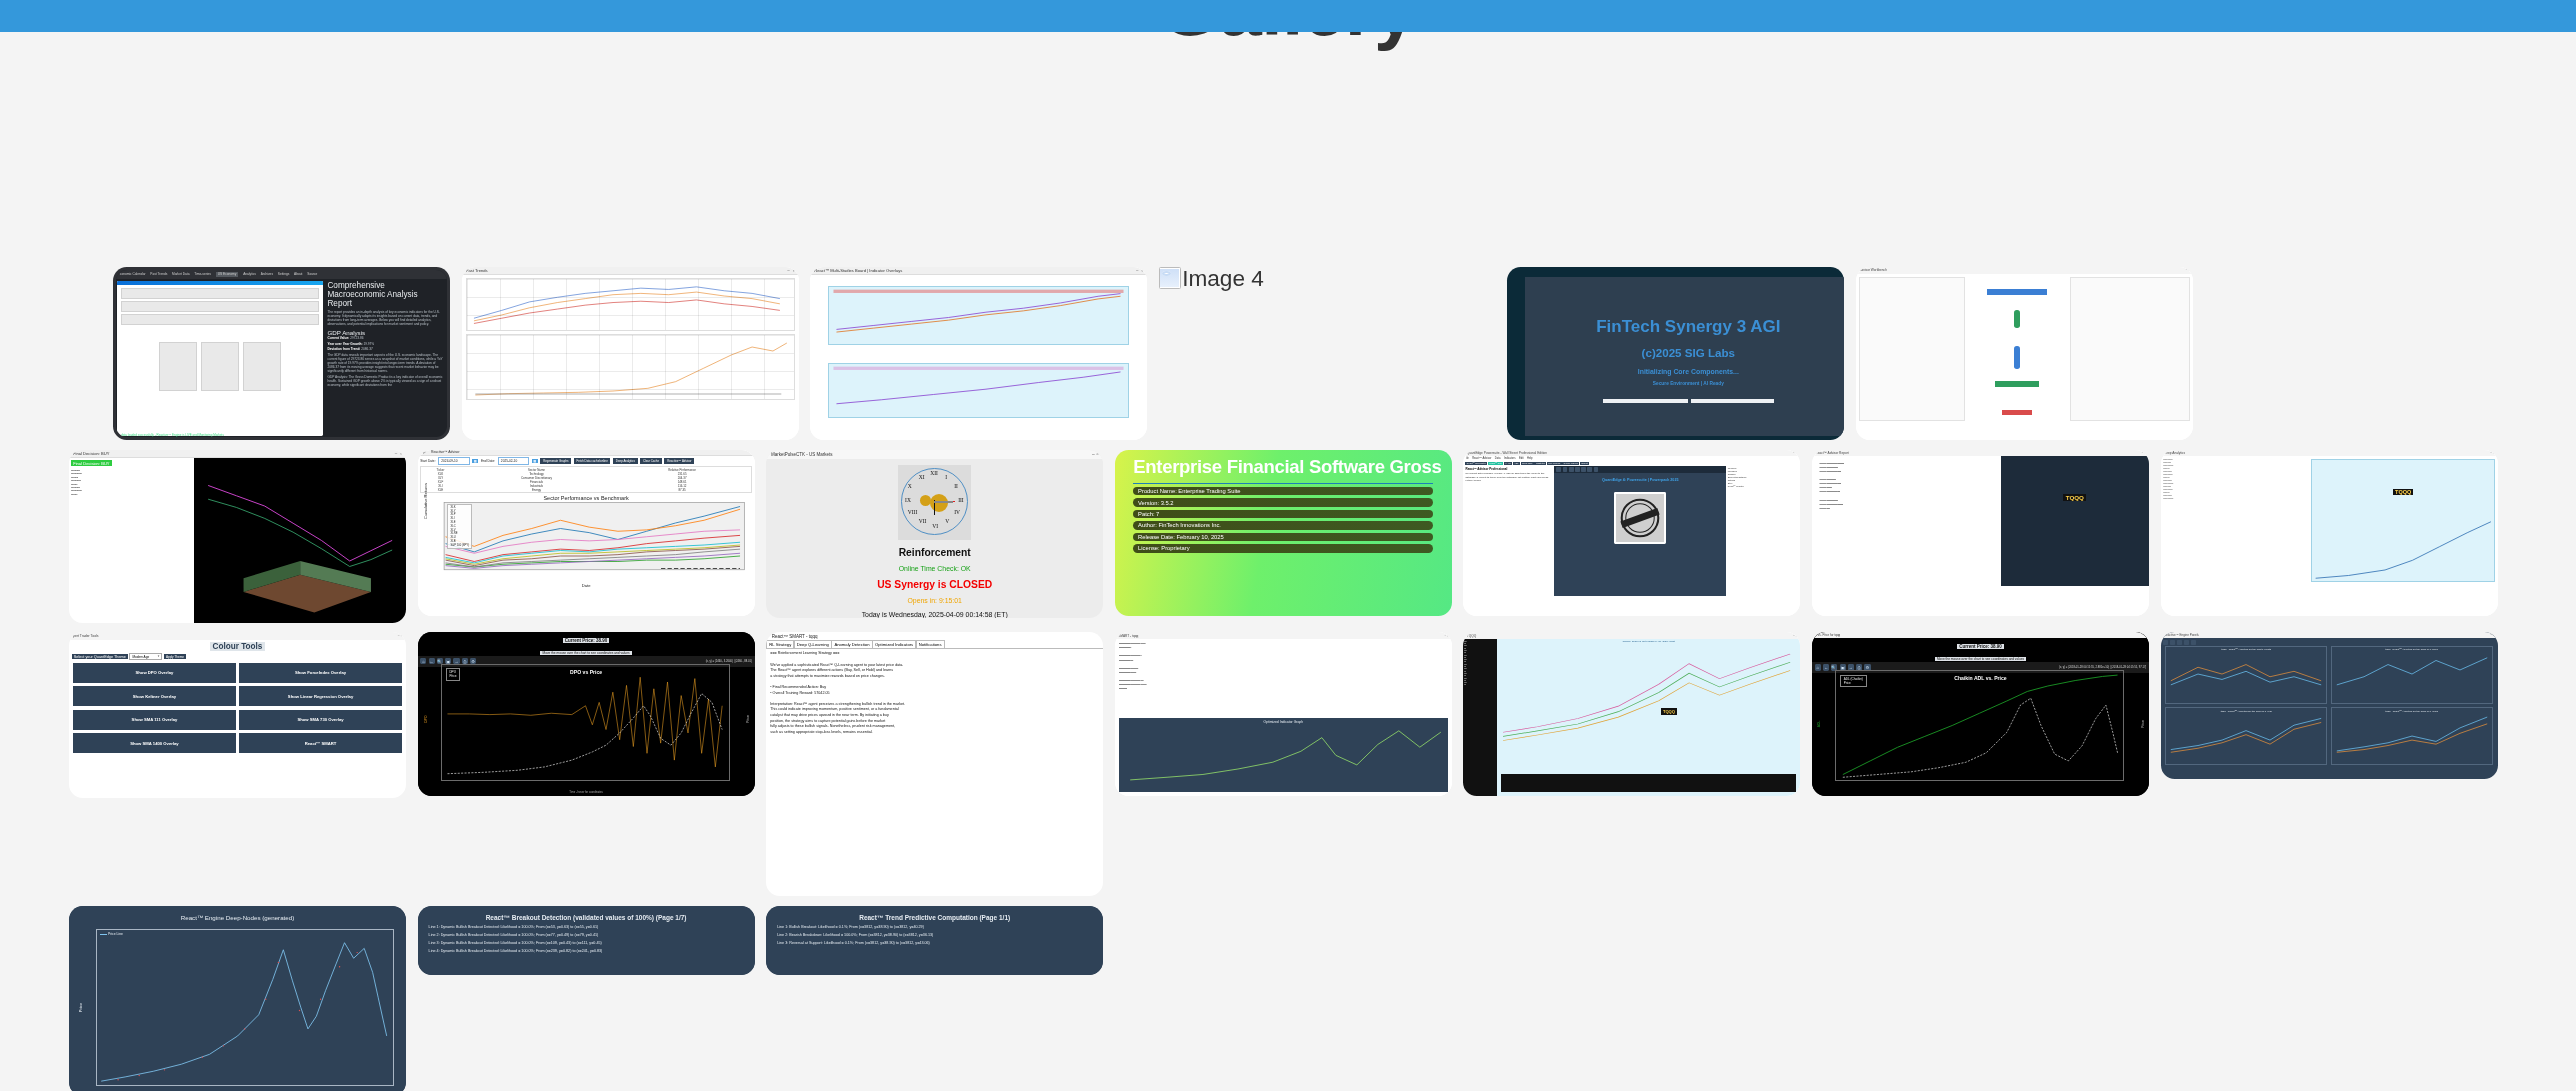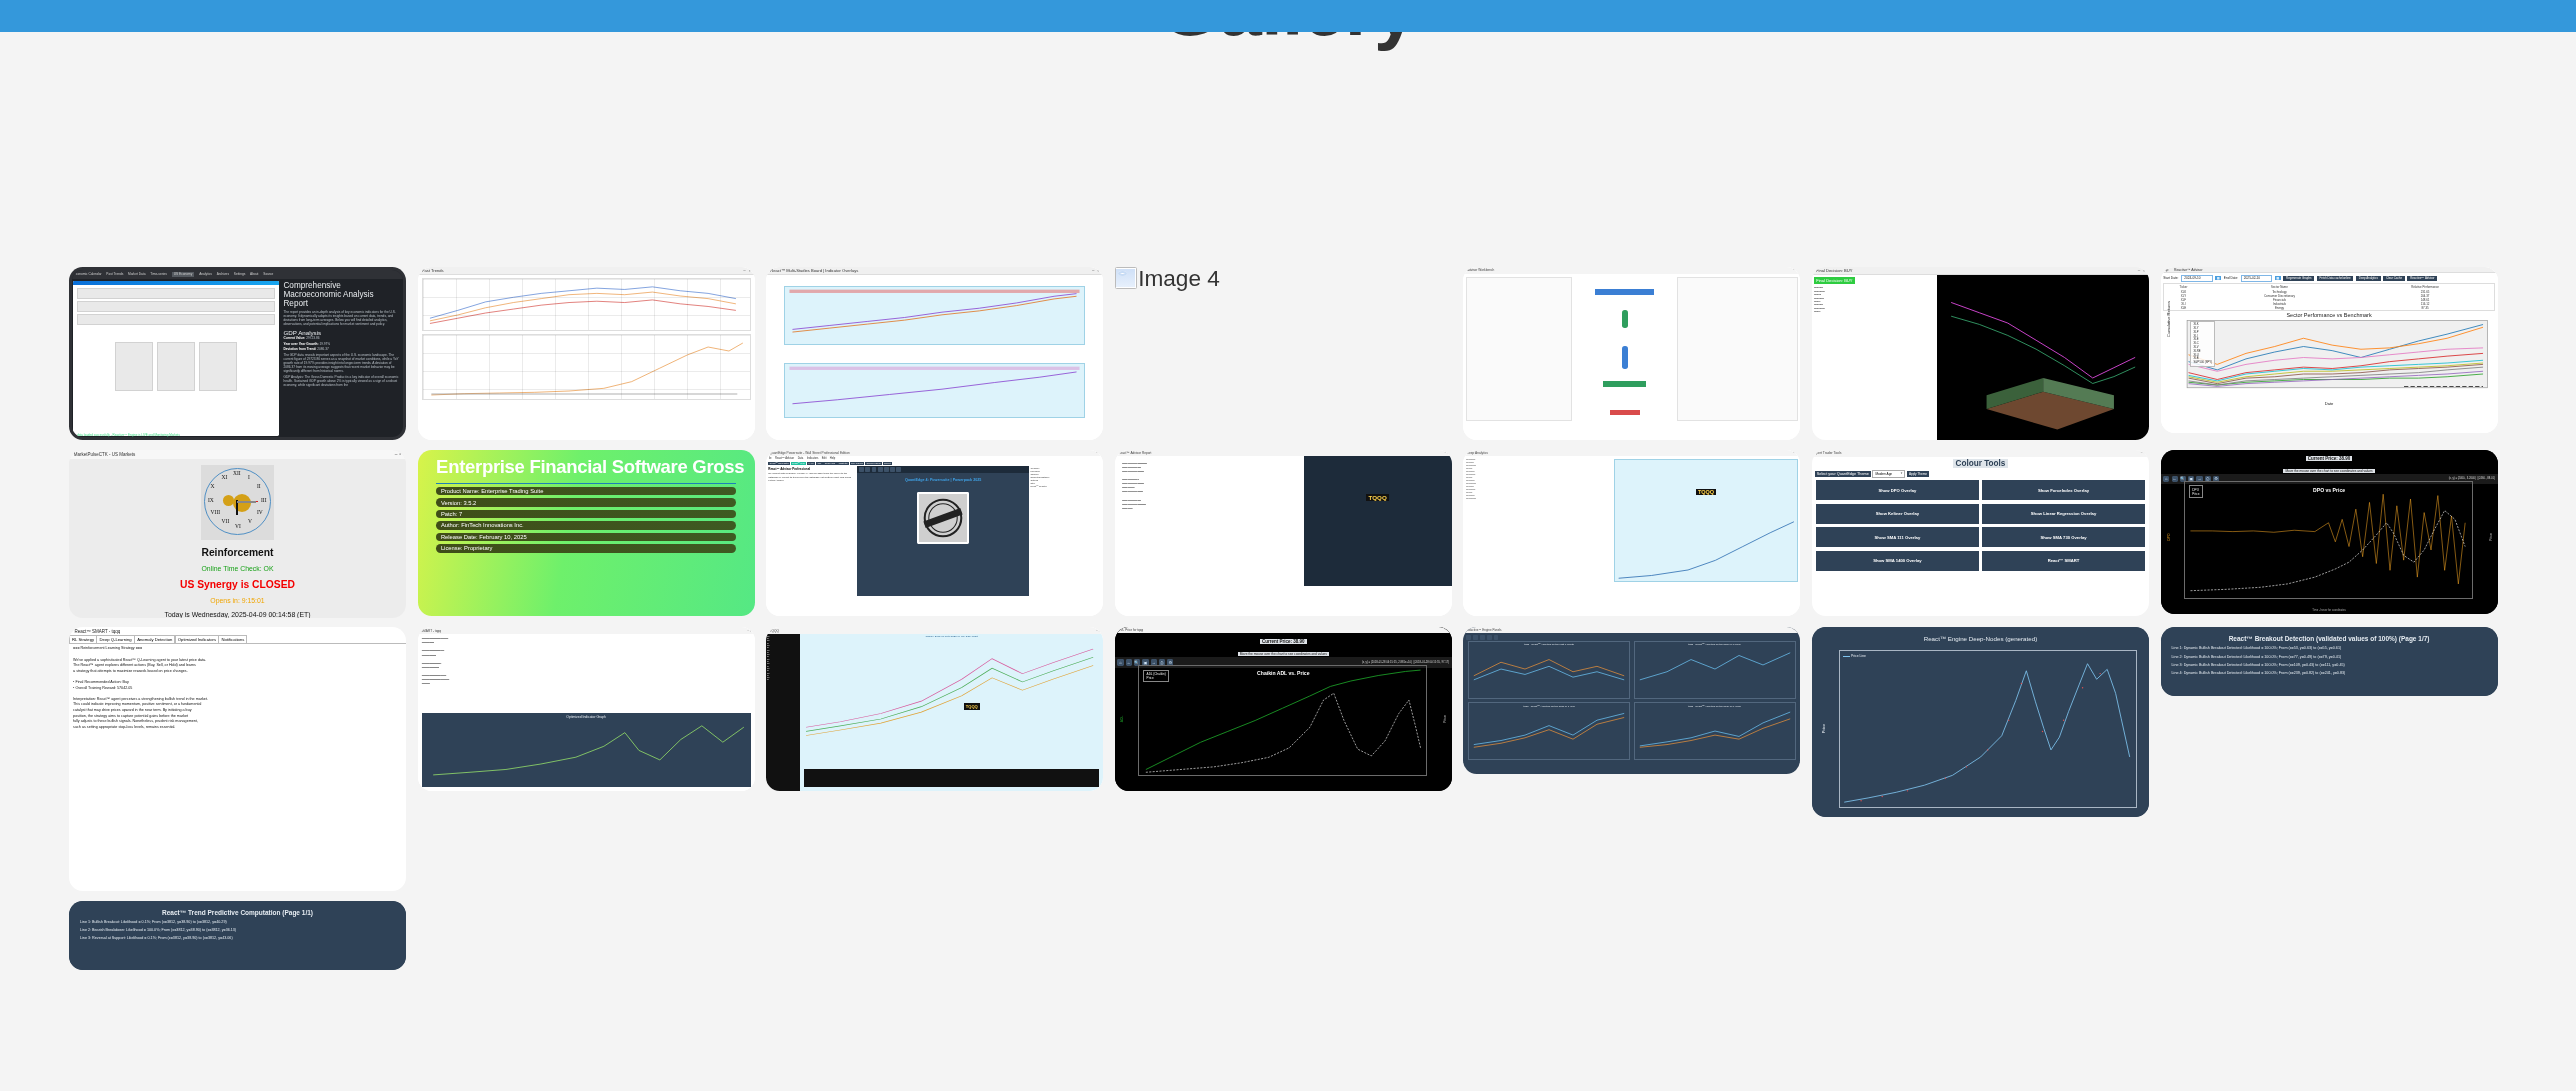--- a/index.html
+++ b/index.html
@@ -68,21 +68,21 @@
   .brokenlabel { font-size: 22.6px; color: #333; line-height: 23px; }
 
   
   .win { width:100%; height:100%; background:#fff; position:relative; overflow:hidden;
          font-size:3.4px; color:#222; }
   .winbar { height:8.2px; background:#f0f0f0; border-bottom:0.7px solid #ddd;
             display:flex; align-items:center; padding:0 4.1px; font-size:4.1px; color:#333; }
   .winbar .ctrl { margin-left:auto; display:flex; gap:6.9px; color:#666; font-size:4.8px; }
 
   
-  .t1 { background:#2f3136; }
+  .t1 { background:#2f3136;margin-left:44px; }
   .t1 .inner { position:absolute; inset:2.7px; background:#1f2227; border-radius:11px; overflow:hidden; }
   .t1 .tabs { display:flex; gap:4.8px; padding:2.1px 4.1px; font-size:3.2px; color:#cfcfcf; background:#2f3136; }
   .t1 .tabs i { font-style:normal; }
   .t1 .tabs i.sel { background:#555a60; padding:0.7px 2.1px; }
   .t1 .body { display:flex; height:calc(100% - 9.6px); }
   .t1 .left { width:62%; background:#fff; margin:1.4px; border-radius:1.4px; position:relative; overflow:hidden; }
   .t1 .left .hdrbar { height:4.8px; background:linear-gradient(90deg,#0a6fd8,#18a6f0); }
   .t1 .right { flex:1; color:#b9c0c7; padding:2.1px 3.4px 0; overflow:hidden; }
   .t1 .right h3 { margin:0 0 1.4px; font-size:8.2px; line-height:9px; color:#e8ebee; font-weight:normal; }
   .t1 .right h4 { margin:2.7px 0 0.7px; font-size:6.2px; color:#e8ebee; font-weight:normal; }
@@ -308,20 +308,31 @@
 
     <div class="tile broken">
       <div class="brokenimg">
         <span class="brokenglyph">
             <span class="sky"></span>
           </span>
         <span class="brokenlabel">Image 4</span>
       </div>
     </div>
 
+    <div class="tile t5 h-sm">
+      <div class="inner">
+        <div class="s1">FinTech Synergy 3 AGI</div>
+        <div class="s2">(c)2025 SIG Labs</div>
+        <div class="s3">Initializing Core Components...</div>
+        <div class="s4">Secure Environment | AI Ready</div>
+        <div class="bar">
+            <i></i>
+          </div>
+      </div>
+    </div>
 
     <div class="tile h-sm">
       <div class="lightwin">
         <div class="tb">
           <span>Advisor Workbench</span>
           <span class="ctrl">−&nbsp;▫</span>
         </div>
         <div style="display:flex;gap:2.7px;padding:2.7px;">
           <div style="width:32%;background:#fafafa;border:0.7px solid #e2e2e2;height:144px;"></div>
           <div style="width:30%;">

